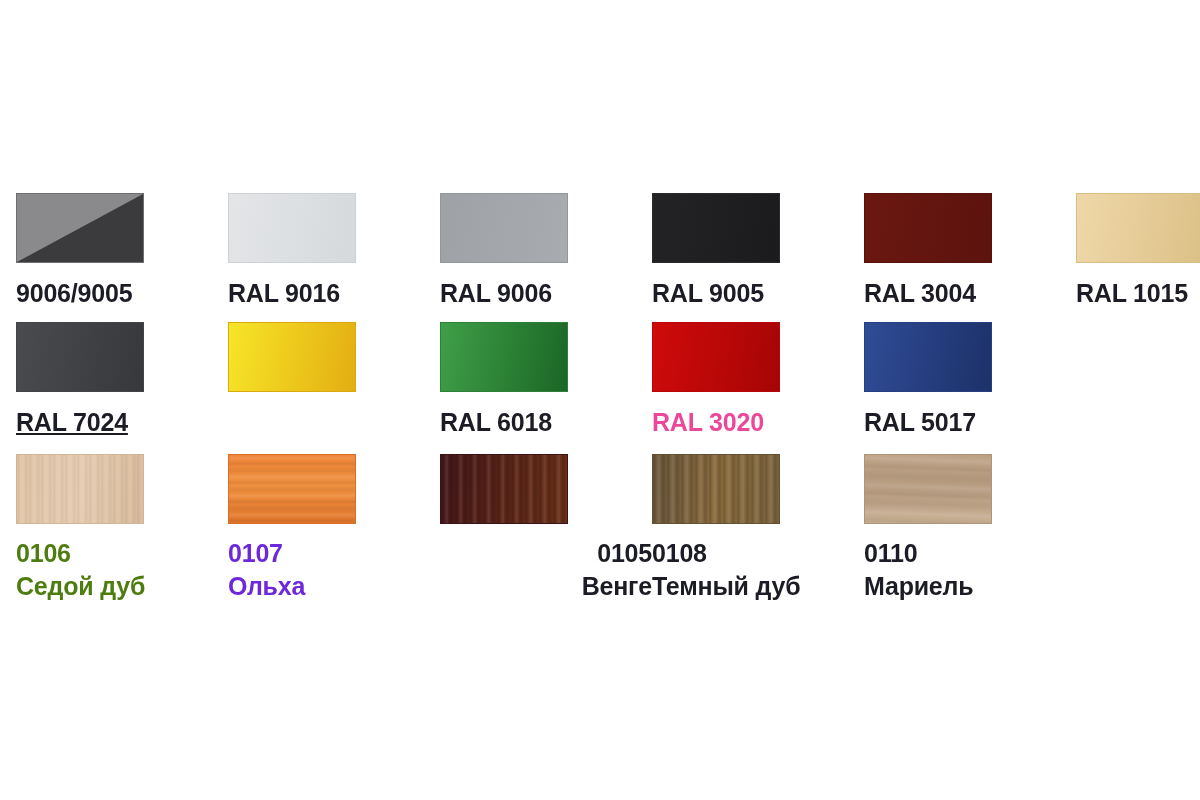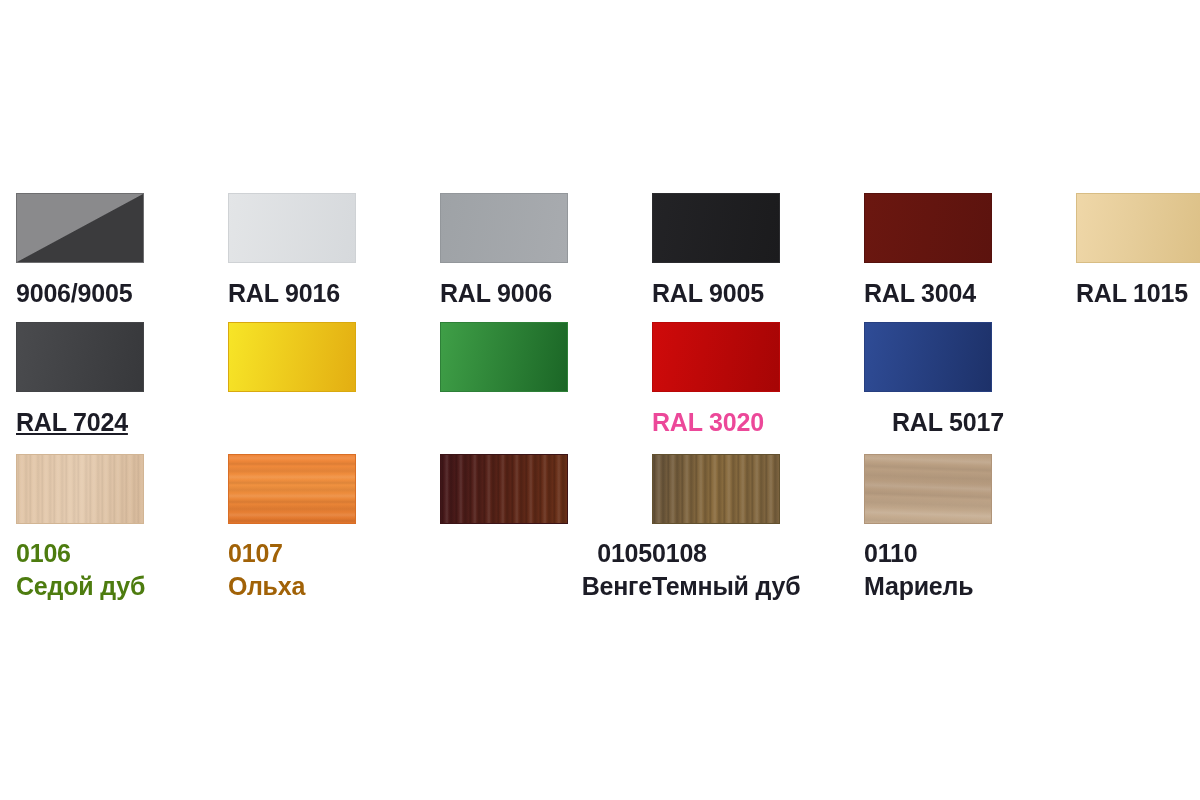--- a/index.html
+++ b/index.html
@@ -193,34 +193,37 @@
       </div>
       <div class="swatch-cell">
         <div class="chip" style="border: 1px solid rgb(217, 169, 15);">
           <div class="chip-inner" style="background: linear-gradient(100deg, rgb(247, 229, 39) 0%, rgb(227, 174, 18) 100%);"></div>
         </div>
       </div>
       <div class="swatch-cell">
         <div class="chip" style="border: 1px solid rgb(46, 128, 56);">
           <div class="chip-inner" style="background: linear-gradient(100deg, rgb(63, 159, 71) 0%, rgb(27, 102, 38) 100%);"></div>
         </div>
+        <div class="chip-label" style="color: rgb(28, 28, 38);">
+          <span class="code-line">RAL 6018</span>
+        </div>
       </div>
       <div class="swatch-cell">
         <div class="chip" style="border: 1px solid rgb(185, 7, 7);">
           <div class="chip-inner" style="background: linear-gradient(100deg, rgb(207, 10, 10) 0%, rgb(166, 5, 5) 100%);"></div>
         </div>
         <div class="chip-label" style="color: #ec4899;">
           <span class="code-line">RAL 3020</span>
         </div>
       </div>
       <div class="swatch-cell">
         <div class="chip" style="border: 1px solid rgb(39, 63, 128);">
           <div class="chip-inner" style="background: linear-gradient(100deg, rgb(47, 76, 150) 0%, rgb(29, 49, 105) 100%);"></div>
         </div>
-        <div class="chip-label" style="color: rgb(28, 28, 38); margin-left: 28px;">
+        <div class="chip-label" style="color: rgb(28, 28, 38);">
           <span class="code-line">RAL 5017</span>
         </div>
       </div>
     </div>
   <div class="swatch-row wood" id="row-wood">
       <div class="swatch-cell">
         <div class="chip" style="border: 1px solid rgb(210, 181, 148);">
           <div class="chip-inner" style="background: linear-gradient(95deg, rgb(226, 198, 168) 0%, rgb(230, 205, 178) 50%, rgb(217, 187, 156) 100%);">
             <div class="grain-vert"></div>
           </div>
@@ -229,21 +232,21 @@
           <span class="code-line">0106</span>
           <span class="name-line">Седой дуб</span>
         </div>
       </div>
       <div class="swatch-cell">
         <div class="chip" style="border: 1px solid rgb(217, 110, 38);">
           <div class="chip-inner" style="background: linear-gradient(rgb(239, 132, 55) 0%, rgb(240, 145, 63) 45%, rgb(226, 118, 44) 100%);">
             <div class="grain-horz"></div>
           </div>
         </div>
-        <div class="chip-label" style="color: #a16207;">
+        <div class="chip-label" style="color: #6d28d9;">
           <span class="code-line">0107</span>
           <span class="name-line">Ольха</span>
         </div>
       </div>
       <div class="swatch-cell">
         <div class="chip" style="border: 1px solid rgb(60, 20, 23);">
           <div class="chip-inner" style="background: linear-gradient(95deg, rgb(68, 23, 26) 0%, rgb(90, 36, 23) 50%, rgb(107, 49, 24) 100%);">
             <div class="grain-vert-strong"></div>
           </div>
         </div>

